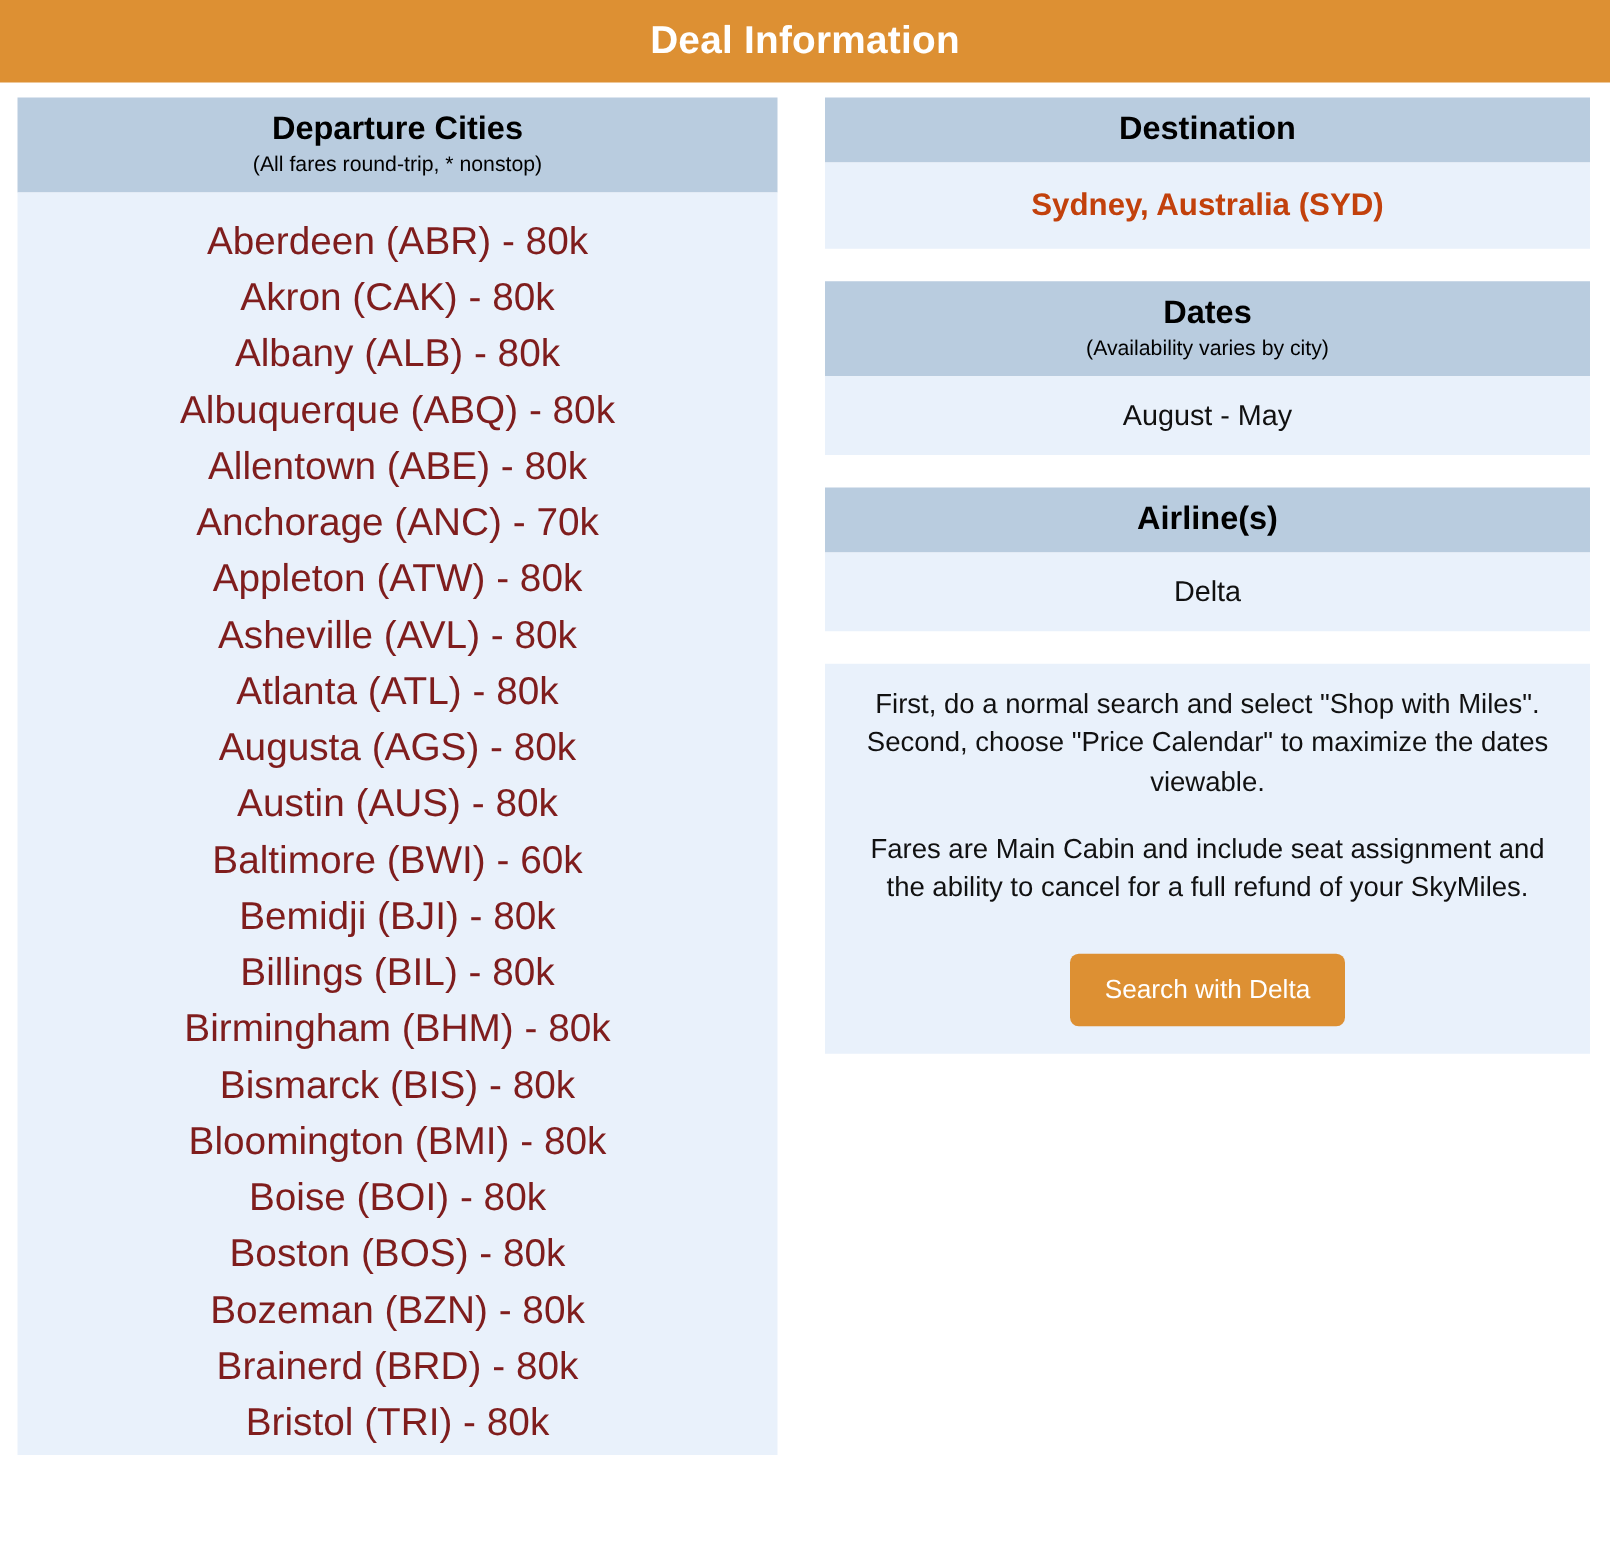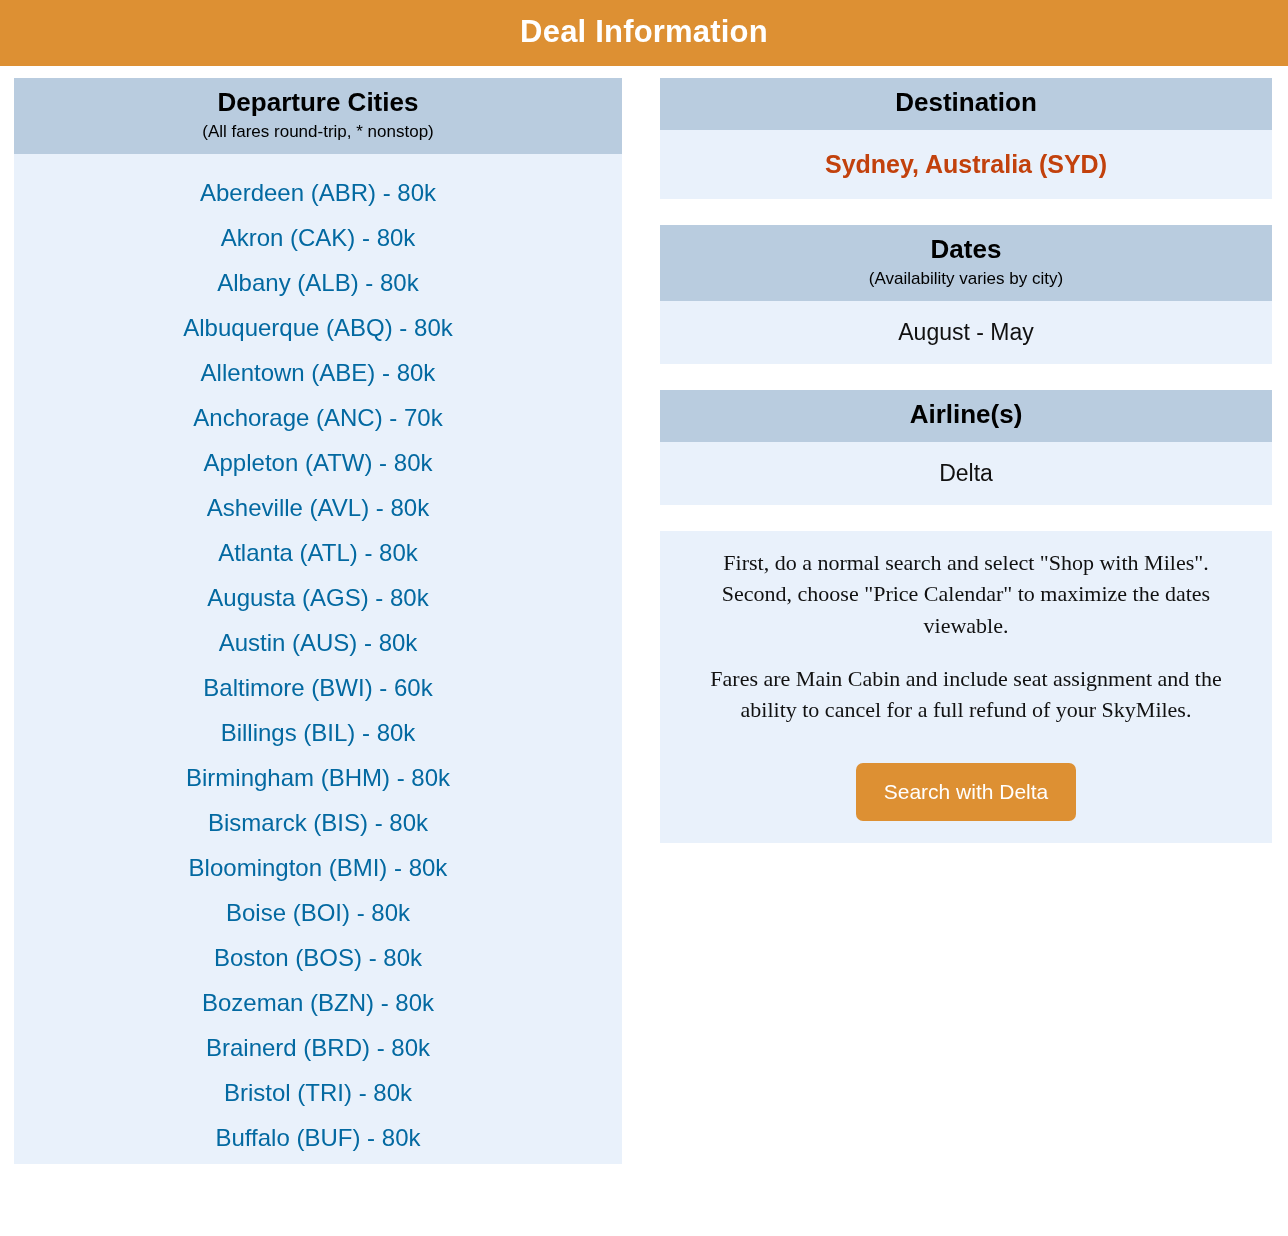--- a/index.html
+++ b/index.html
@@ -63,22 +63,22 @@
     text-align: center;
   }
   
   .cities-panel .panel-body {
     padding: 16px 10px 10px 10px;
     height: 1010px;
     box-sizing: border-box;
     overflow: hidden;
   }
   .city-row {
-    font-size: 24px;
-    color: #0369a1;
+    font-size: 31px;
+    color: #7f1d1d;
     line-height: 45px;
     white-space: nowrap;
   }
   .dest-value {
     font-size: 25px;
     font-weight: bold;
     color: #c2410c;
     padding: 6px 0 4px 0;
   }
   .dates-value, .airline-value {
@@ -88,21 +88,20 @@
   }
   .booking-body {
     padding: 16px 26px 22px 26px;
   }
   .booking-para {
     font-size: 22px;
     color: #111111;
     line-height: 1.42;
     text-align: center;
     margin: 0 0 22px 0;
-    font-family: Liberation Serif, serif;
   }
   .booking-para:last-of-type {
     margin-bottom: 38px;
   }
   .cta-button {
     display: inline-block;
     background: #dd9033;
     color: #ffffff;
     font-size: 21px;
     font-weight: normal;
@@ -132,20 +131,21 @@
         <div class="city-row">Albany (ALB) - 80k</div>
         <div class="city-row">Albuquerque (ABQ) - 80k</div>
         <div class="city-row">Allentown (ABE) - 80k</div>
         <div class="city-row">Anchorage (ANC) - 70k</div>
         <div class="city-row">Appleton (ATW) - 80k</div>
         <div class="city-row">Asheville (AVL) - 80k</div>
         <div class="city-row">Atlanta (ATL) - 80k</div>
         <div class="city-row">Augusta (AGS) - 80k</div>
         <div class="city-row">Austin (AUS) - 80k</div>
         <div class="city-row">Baltimore (BWI) - 60k</div>
+        <div class="city-row">Bemidji (BJI) - 80k</div>
         <div class="city-row">Billings (BIL) - 80k</div>
         <div class="city-row">Birmingham (BHM) - 80k</div>
         <div class="city-row">Bismarck (BIS) - 80k</div>
         <div class="city-row">Bloomington (BMI) - 80k</div>
         <div class="city-row">Boise (BOI) - 80k</div>
         <div class="city-row">Boston (BOS) - 80k</div>
         <div class="city-row">Bozeman (BZN) - 80k</div>
         <div class="city-row">Brainerd (BRD) - 80k</div>
         <div class="city-row">Bristol (TRI) - 80k</div>
         <div class="city-row">Buffalo (BUF) - 80k</div>

